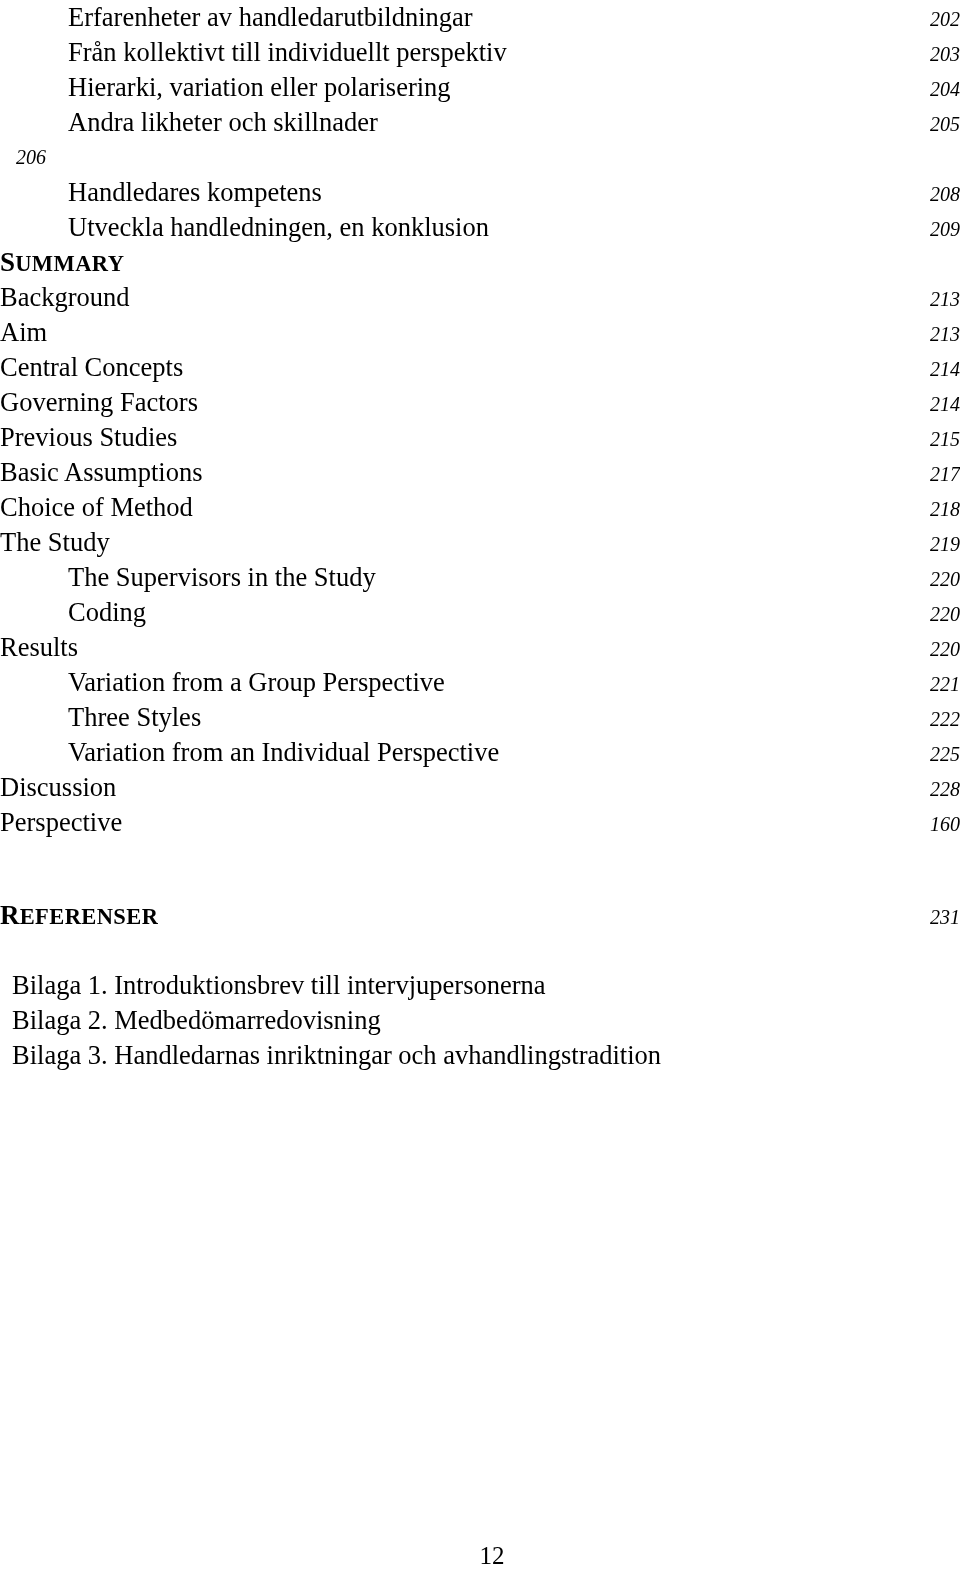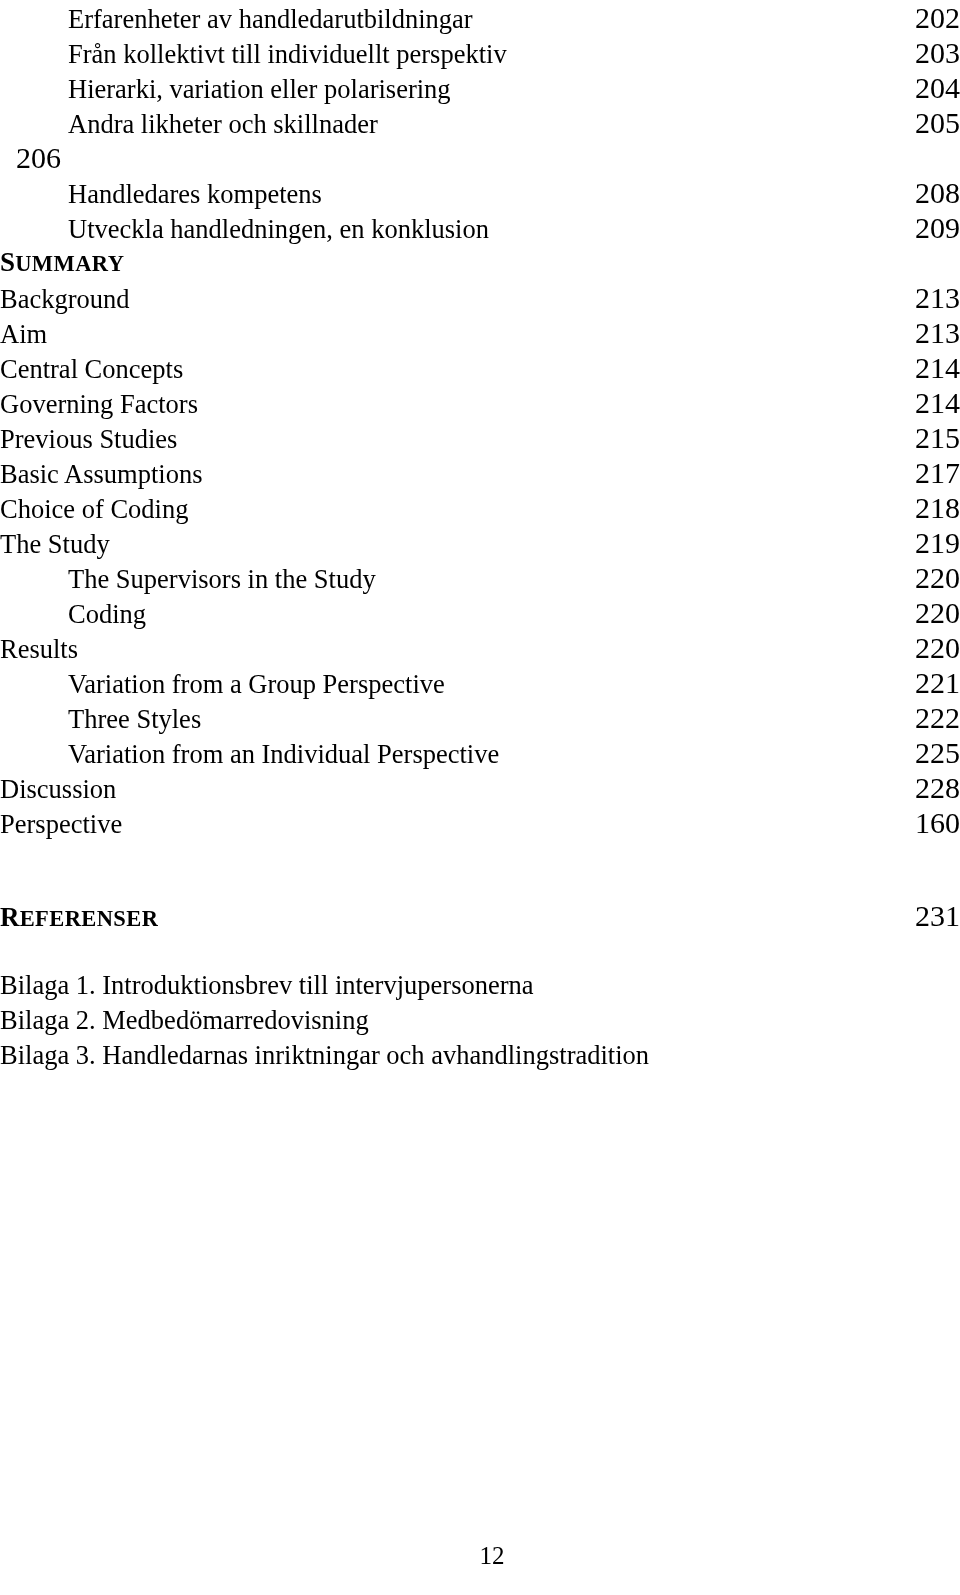--- a/index.html
+++ b/index.html
@@ -43,22 +43,23 @@
   }
 
   .toc-row .label {
     flex: 0 1 auto;
     overflow: hidden;
   }
 
   .toc-row .page {
     flex: 0 0 auto;
     text-align: right;
-    font-size: 30px;
+    font-size: 20px;
     padding-left: 16px;
+    font-style: italic;
   }
 
   
   .lvl0 .label { padding-left: 0px; }
   .lvl1 .label { }
   .lvl2 .label { padding-left: 68px; }
 
   
   .smallcaps .label {
     font-weight: bold;
@@ -78,21 +79,21 @@
   }
   .spacer-row-half {
     height: 23px;
   }
 
   .appendix-row {
     height: 35px;
     line-height: 35px;
     font-size: 26.5px;
     white-space: nowrap;
-    padding-left: 0px;
+    padding-left: 12px;
   }
 
   #page-number {
     position: absolute;
     left: 12px;
     top: 1541px;
     width: 960px;
     text-align: center;
     font-size: 25px;
     line-height: 30px;
@@ -154,21 +155,21 @@
       </div>
       <div class="toc-row lvl1">
         <span class="label">Previous Studies</span>
         <span class="page">215</span>
       </div>
       <div class="toc-row lvl1">
         <span class="label">Basic Assumptions</span>
         <span class="page">217</span>
       </div>
       <div class="toc-row lvl1">
-        <span class="label">Choice of Coding</span>
+        <span class="label">Choice of Method</span>
         <span class="page">218</span>
       </div>
       <div class="toc-row lvl1">
         <span class="label">The Study</span>
         <span class="page">219</span>
       </div>
       <div class="toc-row lvl2">
         <span class="label">The Supervisors in the Study</span>
         <span class="page">220</span>
       </div>

